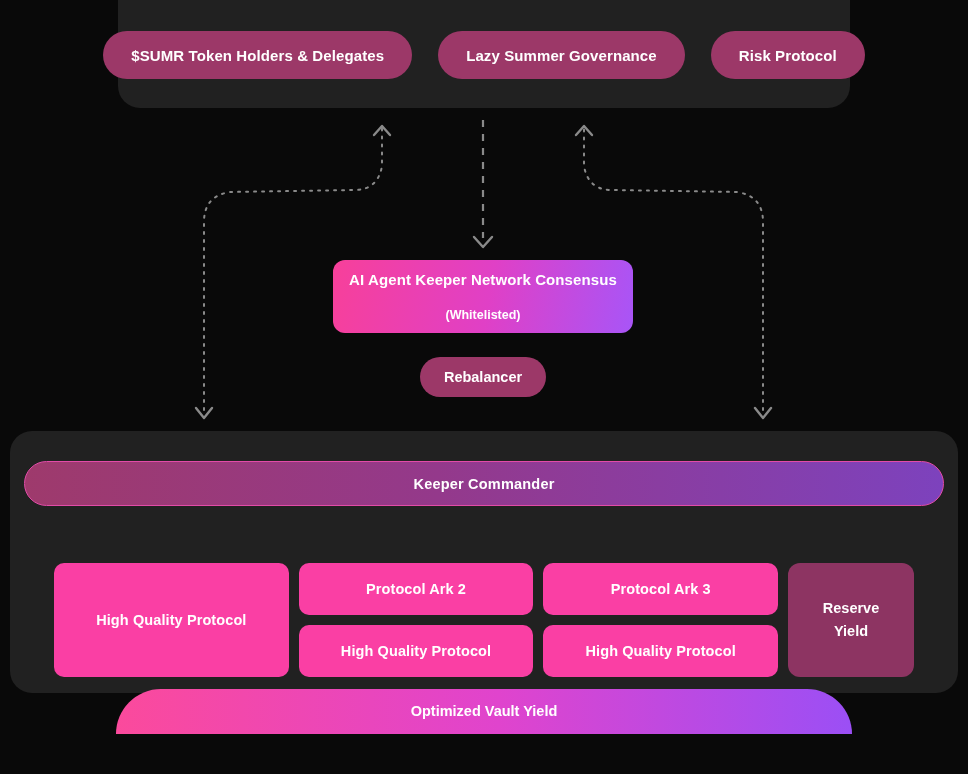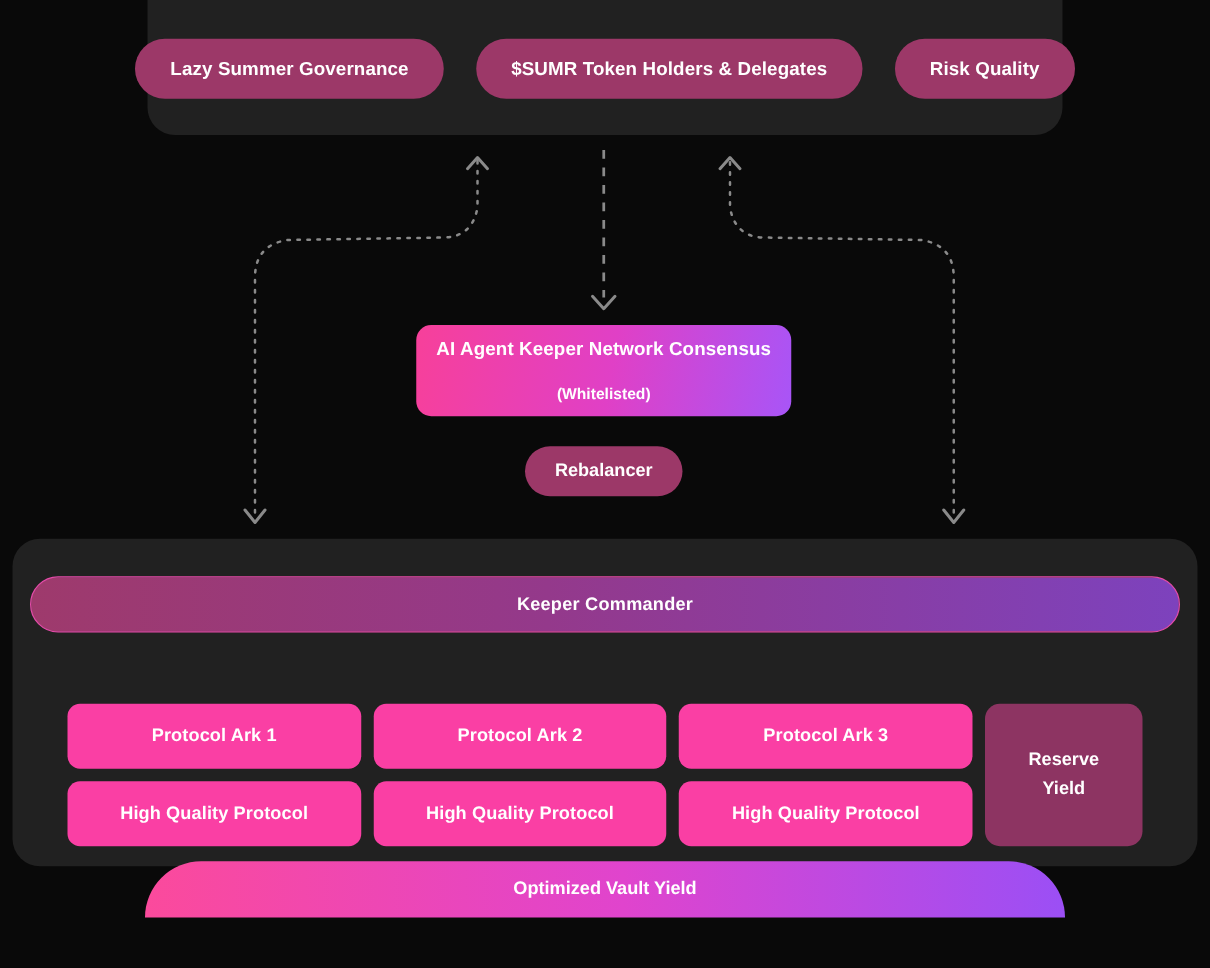--- a/index.html
+++ b/index.html
@@ -220,42 +220,41 @@
 
   <path class="chev" d="M755,408 L763,418 L771,408"></path>
 
   <path class="flow-thin" d="M484,508 L484,562"></path>
   <path class="flow-thin" d="M484,510 Q484,545 452,547 L297,549 Q283,550 283,562"></path>
   <path class="flow-thin" d="M484,510 Q484,545 516,547 L671,549 Q684,550 684,562"></path>
 </svg>
 
 <div class="panel" id="governance-panel">
   <div id="governance-row">
+    <div class="gov-pill">$SUMR Token Holders &amp; Delegates</div>
     <div class="gov-pill">Lazy Summer Governance</div>
-    <div class="gov-pill">$SUMR Token Holders &amp; Delegates</div>
-    <div class="gov-pill">Risk Quality</div>
+    <div class="gov-pill">Risk Protocol</div>
   </div>
 </div>
 
 <div id="keeper-node">
   <div id="keeper-title">AI Agent Keeper Network Consensus</div>
   <div id="keeper-sub">(Whitelisted)</div>
 </div>
 
 <div id="rebalancer">Rebalancer</div>
 
 <div class="panel" id="vault-panel"></div>
 
 <div id="fleet-commander">Keeper Commander</div>
 
 <div id="ark-row">
 
 
   <div class="ark-col">
-    <div class="ark-card">Protocol Ark 1</div>
     <div class="ark-card">High Quality Protocol</div>
   </div>
 
   <div class="ark-col">
     <div class="ark-card">Protocol Ark 2</div>
     <div class="ark-card">High Quality Protocol</div>
   </div>
 
   <div class="ark-col">
     <div class="ark-card">Protocol Ark 3</div>

